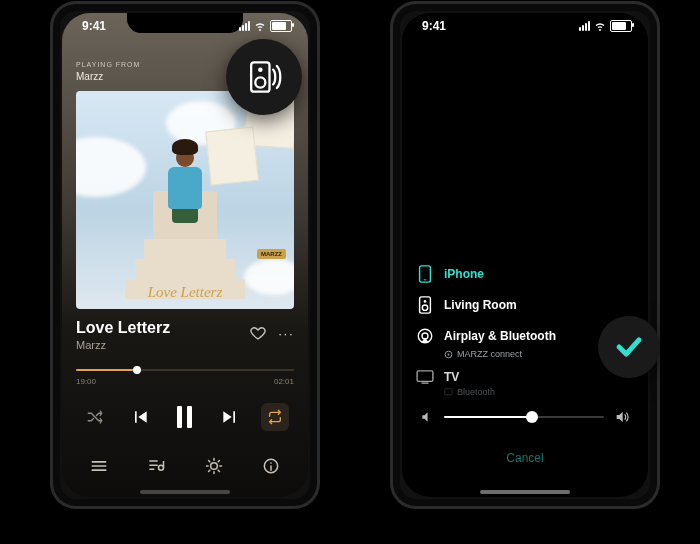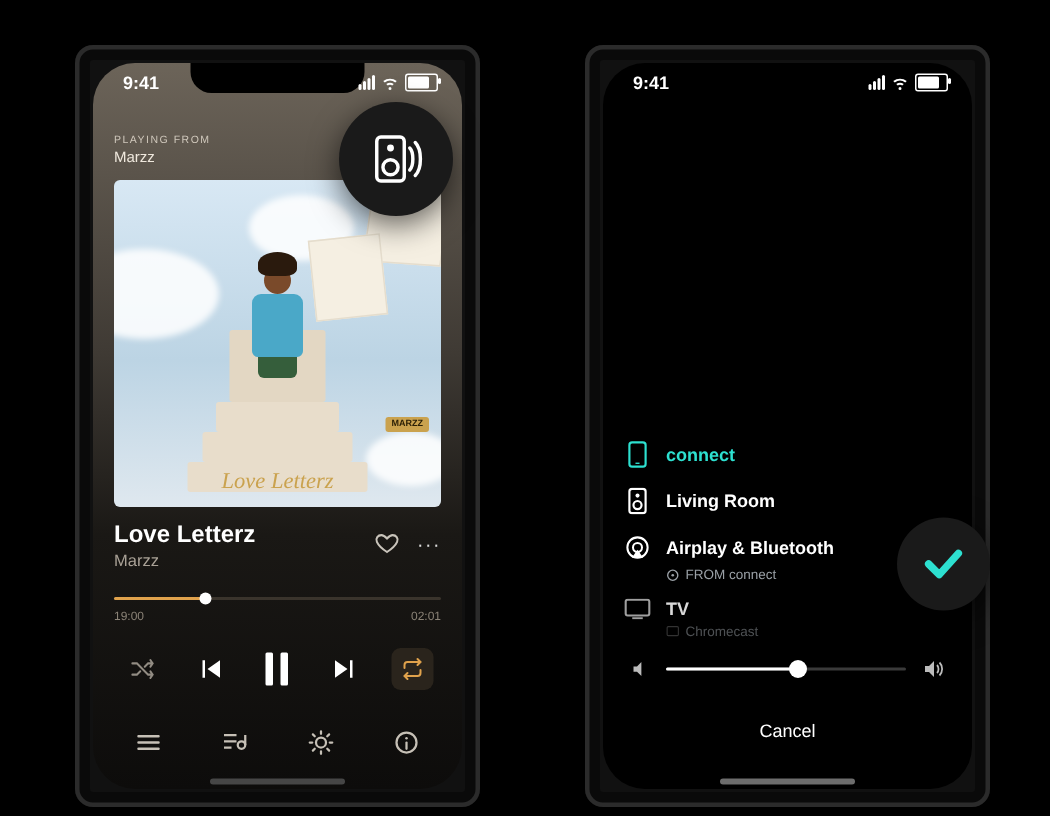--- a/index.html
+++ b/index.html
@@ -1,18 +1,18 @@
 <!DOCTYPE html>
 <html><head>
 <meta charset="utf-8">
 <style>
 html,body{margin:0;padding:0;background:#000;width:700px;height:544px;font-family:-apple-system,BlinkMacSystemFont,Helvetica,Arial,sans-serif;color:#fff;overflow:hidden}
 .stage{position:relative;width:700px;height:544px}
 
-.phone{position:absolute;top:30px;width:270px;height:508px;border-radius:12px;background:#111;box-shadow:inset 0 0 0 3px #2b2b2b,inset 0 0 0 10px #0a0a0a}
+.phone{position:absolute;top:1px;width:270px;height:508px;border-radius:26px;background:#111;box-shadow:inset 0 0 0 3px #2b2b2b,inset 0 0 0 10px #0a0a0a}
 .phone-left{left:50px}
 .phone-right{left:390px}
 .screen{position:absolute;left:12px;right:12px;top:12px;bottom:12px;border-radius:28px;overflow:hidden}
 .screen-left-bg{background:linear-gradient(180deg,#6c6459 0%,#3f3a34 40%,#1a1815 65%,#0d0c0b 100%)}
 .screen-right-bg{background:#000}
 
 .notch{position:absolute;top:12px;left:50%;transform:translateX(-50%);width:116px;height:20px;background:#000;border-bottom-left-radius:14px;border-bottom-right-radius:14px;z-index:5}
 
 .status{position:absolute;top:4px;left:20px;right:16px;height:18px;display:flex;justify-content:space-between;align-items:center;font-size:12px;font-weight:600;z-index:6}
 .status-icons{display:flex;gap:4px;align-items:center}
@@ -78,21 +78,21 @@
 .device-row{display:flex;align-items:center;height:34px;gap:10px;font-size:12px;font-weight:600}
 .device-row.sub{height:28px}
 .dev-icon{width:18px;display:flex;align-items:center;justify-content:center}
 .dev-text{flex:1}
 .dev-sub{font-size:9px;font-weight:500;color:#9aa0a6;margin-top:-4px;margin-left:28px;display:flex;align-items:center;gap:4px}
 .cyan{color:#2de0d0}
 .vol-row{position:absolute;left:18px;right:18px;top:396px;display:flex;align-items:center;gap:10px}
 .vol-track{flex:1;height:2px;background:#3a3a3a;position:relative;border-radius:2px}
 .vol-fill{position:absolute;left:0;top:0;height:2px;width:55%;background:#fff;border-radius:2px}
 .vol-thumb{position:absolute;top:-5px;left:55%;width:12px;height:12px;background:#fff;border-radius:50%;transform:translateX(-50%)}
-.cancel-btn{position:absolute;left:0;right:0;top:438px;text-align:center;font-size:12px;color:#ffffff}
+.cancel-btn{position:absolute;left:0;right:0;top:438px;text-align:center;font-size:12px;color:#0f766e}
 
 .bubble-r{position:absolute;top:315px;right:0px;width:62px;height:62px;border-radius:50%;background:#1a1a1a;display:flex;align-items:center;justify-content:center;z-index:20;box-shadow:0 6px 20px rgba(0,0,0,.6)}
 svg{display:block}
 </style>
 </head>
 <body>
 
 <div class="stage">
 
   <div class="phone phone-left">
@@ -248,21 +248,21 @@
       </div>
 
       <div class="device-list">
         <div class="device-row cyan">
           <span class="dev-icon">
               <svg width="14" height="18" viewBox="0 0 14 20">
                 <rect x="1" y="1" width="12" height="18" rx="2" fill="none" stroke="#2de0d0" stroke-width="1.6"></rect>
                 <rect x="5.5" y="16" width="3" height="1" fill="#2de0d0"></rect>
               </svg>
             </span>
-          <span class="dev-text">connect</span>
+          <span class="dev-text">iPhone</span>
         </div>
         <div class="device-row sub">
           <span class="dev-icon">
               <svg width="14" height="18" viewBox="0 0 14 20">
                 <rect x="1" y="1" width="12" height="18" rx="2" fill="none" stroke="#fff" stroke-width="1.6"></rect>
                 <circle cx="7" cy="6" r="1.5" fill="#fff"></circle>
                 <circle cx="7" cy="13" r="3" fill="none" stroke="#fff" stroke-width="1.6"></circle>
               </svg>
             </span>
           <span class="dev-text">Living Room</span>
@@ -275,36 +275,36 @@
                 <path fill="#fff" d="M12 14l5 7H7z"></path>
               </svg>
             </span>
           <span class="dev-text">Airplay &amp; Bluetooth</span>
         </div>
         <div class="dev-sub">
           <svg width="9" height="9" viewBox="0 0 12 12">
               <circle cx="6" cy="6" r="4.5" fill="none" stroke="#9aa0a6" stroke-width="1.2"></circle>
               <circle cx="6" cy="6" r="1.2" fill="#9aa0a6"></circle>
             </svg>
-          <span>FROM connect</span>
+          <span>MARZZ connect</span>
         </div>
         <div class="device-row sub" style="margin-top:4px;opacity:.85">
           <span class="dev-icon">
               <svg width="18" height="14" viewBox="0 0 20 16">
                 <rect x="1" y="1" width="18" height="12" rx="1.5" fill="none" stroke="#bbb" stroke-width="1.6"></rect>
                 <path stroke="#bbb" stroke-width="1.6" d="M6 15h8"></path>
               </svg>
             </span>
           <span class="dev-text">TV</span>
         </div>
         <div class="dev-sub" style="opacity:.5">
           <svg width="9" height="9" viewBox="0 0 12 12">
               <rect x="1" y="1" width="10" height="8" rx="1" fill="none" stroke="#666" stroke-width="1"></rect>
             </svg>
-          <span>Chromecast</span>
+          <span>Bluetooth</span>
         </div>
       </div>
 
       <div class="vol-row">
         <svg width="14" height="14" viewBox="0 0 24 24">
             <path fill="#bbb" d="M4 9v6h4l5 5V4L8 9z"></path>
           </svg>
         <div class="vol-track">
           <div class="vol-fill"></div>
           <div class="vol-thumb"></div>

